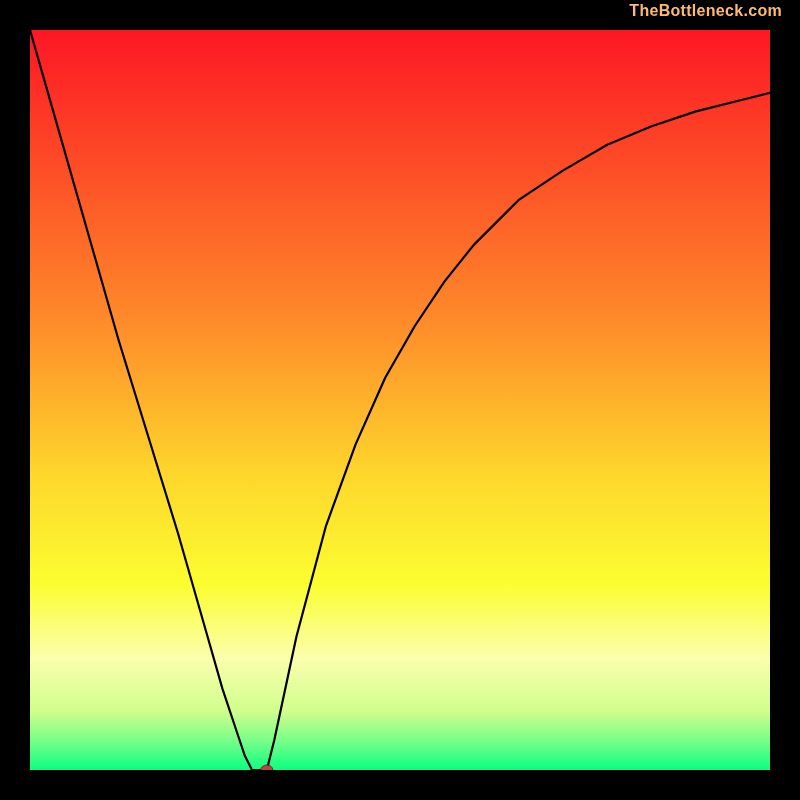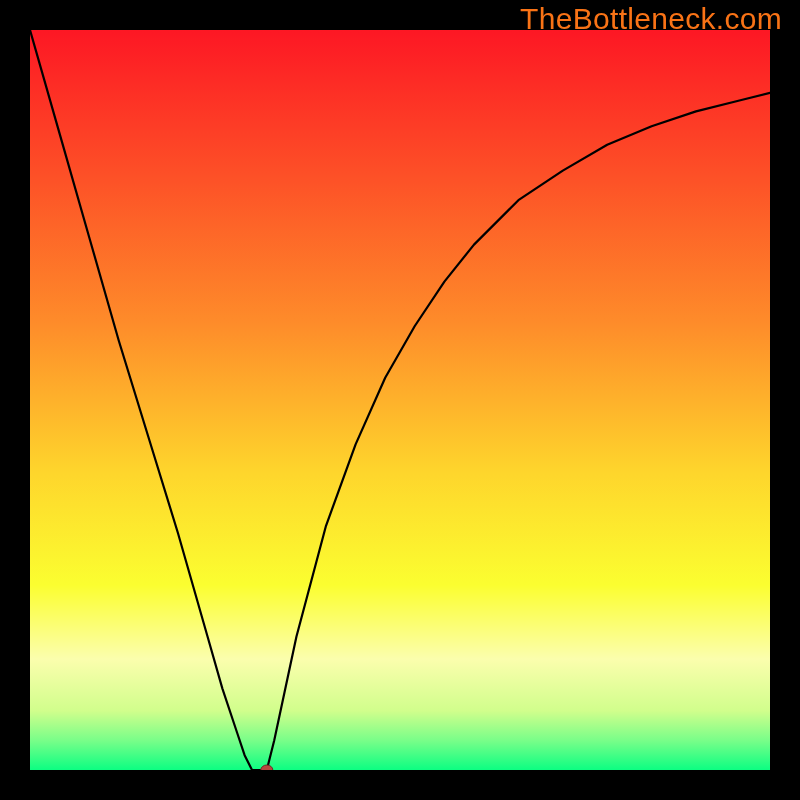--- a/index.html
+++ b/index.html
@@ -14,23 +14,23 @@
   .frame {
     position: relative;
     width: 800px;
     height: 800px;
     background: #000;
   }
   .watermark {
     position: absolute;
     top: 2px;
     right: 18px;
-    color: #f97316;
-    font-size: 30px;
-    font-weight: 400;
+    color: #fdba74;
+    font-size: 16px;
+    font-weight: 700;
     letter-spacing: 0.3px;
     pointer-events: none;
     user-select: none;
   }
   .plot-area {
     position: absolute;
     left: 30px;
     top: 30px;
     width: 740px;
     height: 740px;

